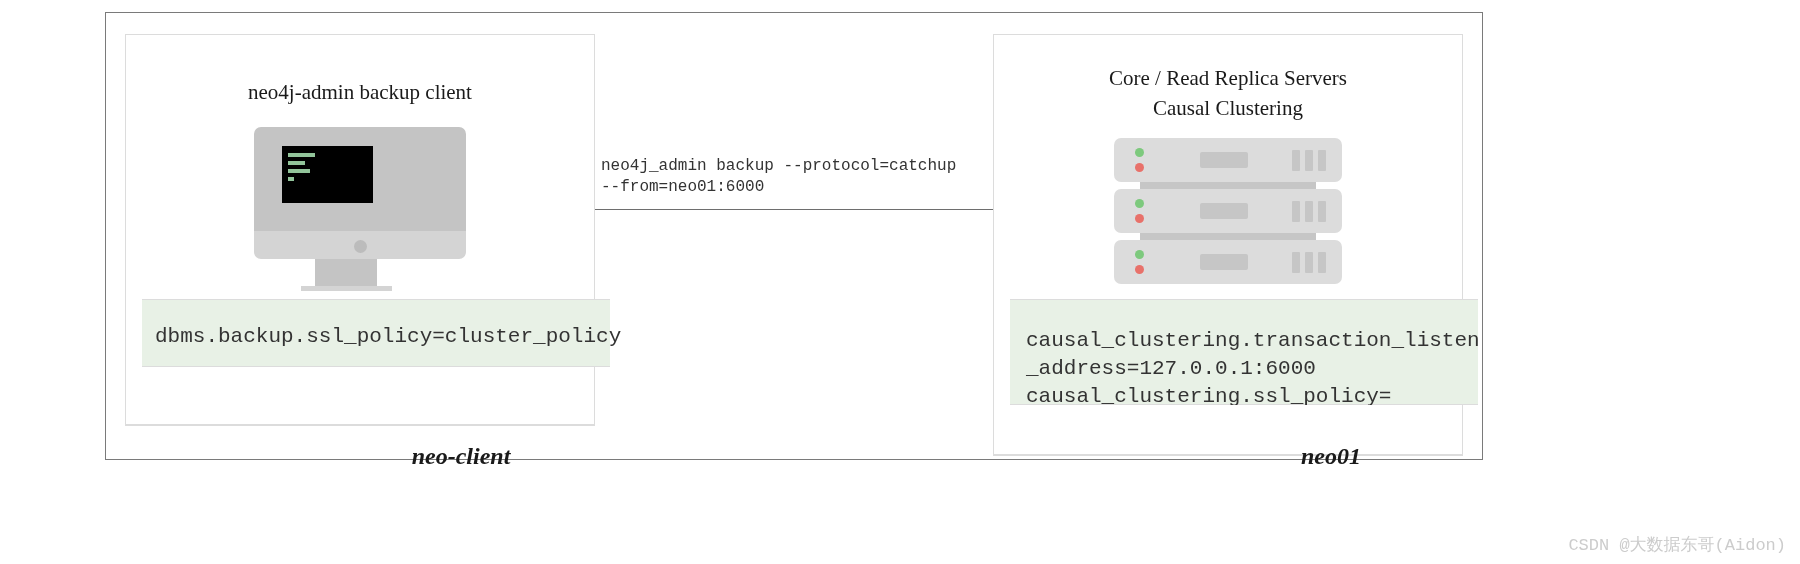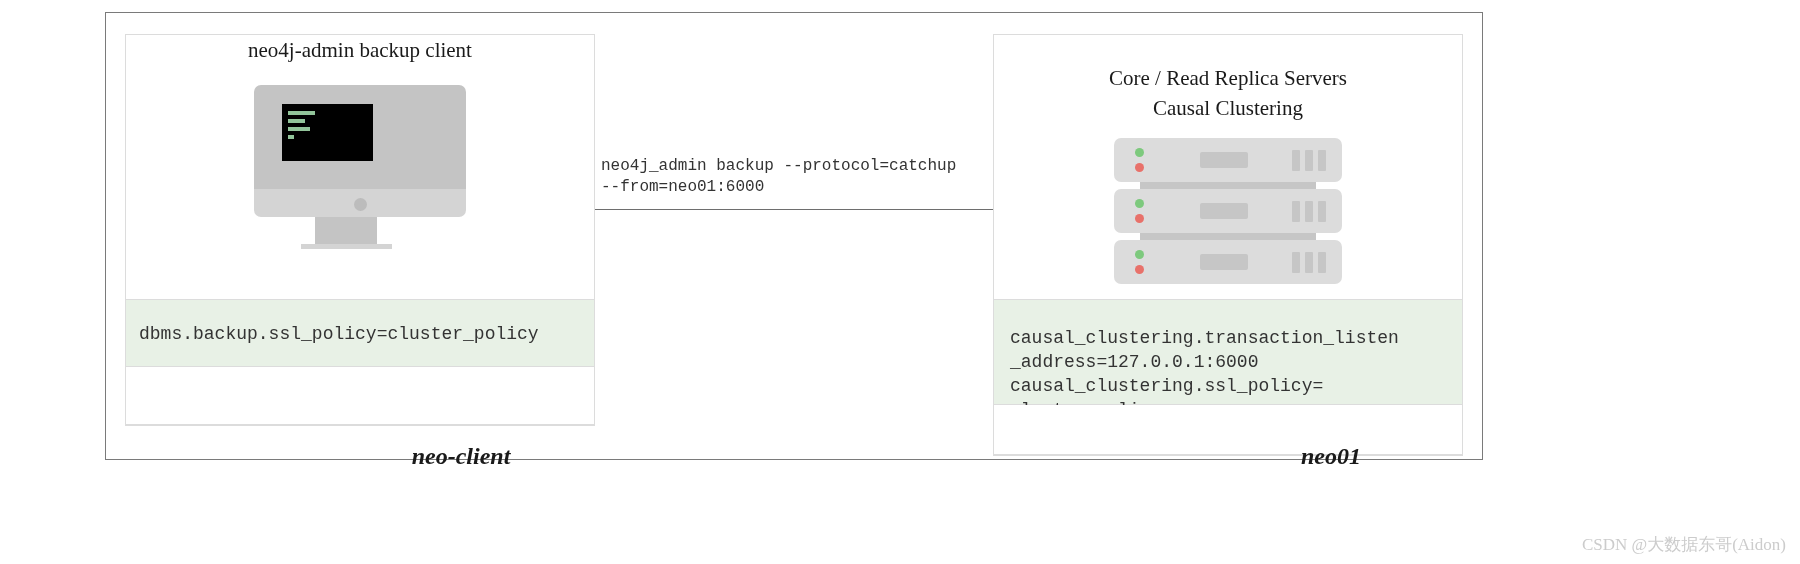--- a/index.html
+++ b/index.html
@@ -37,21 +37,21 @@
   #panel-client  { left: 19px;  top: 21px; width: 470px; height: 392px; }
   #panel-cluster { left: 887px; top: 21px; width: 470px; height: 422px; }
 
   .panel-title {
     text-align: center;
     font-size: 21px;
     color: #1a1a1a;
     line-height: 1.45;
     font-family: "Liberation Serif", serif;
   }
-  #panel-client .panel-title  { }
+  #panel-client .panel-title  { margin-top: 42px; }
   #panel-cluster .panel-title { margin-top: 28px; }
   .panel-title .title-line { display: block; }
 
   
   #monitor-illustration {
     position: relative;
     width: 212px;
     height: 166px;
     margin: 20px auto 0 auto;
   }
@@ -155,24 +155,25 @@
   }
 
   
   .config-box {
     position: absolute;
     background: #e8f1e6;
     border-top: 1px solid #dcdcdc;
     border-bottom: 1px solid #dcdcdc;
     box-sizing: border-box;
     font-family: "Liberation Mono", monospace;
-    font-size: 18px;
+    font-size: 21px;
     color: #333333;
     line-height: 1.33;
     white-space: pre;
+    margin-left: 16px;
   }
   #config-client {
     left: 0; top: 264px;
     width: 468px; height: 68px;
     padding: 23px 0 0 13px;
   }
   #config-cluster {
     left: 0; top: 264px;
     width: 468px; height: 106px;
     padding: 27px 0 0 16px;
@@ -222,21 +223,21 @@
     text-align: center;
   }
   #caption-client  { left: 190px;  top: 430px; width: 330px; }
   #caption-cluster { left: 1060px; top: 430px; width: 330px; }
 
   
   #watermark {
     position: absolute;
     right: 14px;
     bottom: 8px;
-    font-family: Liberation Serif, serif;
+    font-family: Liberation Mono, monospace;
     font-size: 17px;
     color: #cccccc;
     white-space: nowrap;
   }
 </style>
 </head>
 <body>
 
 <div id="diagram-frame">
 

